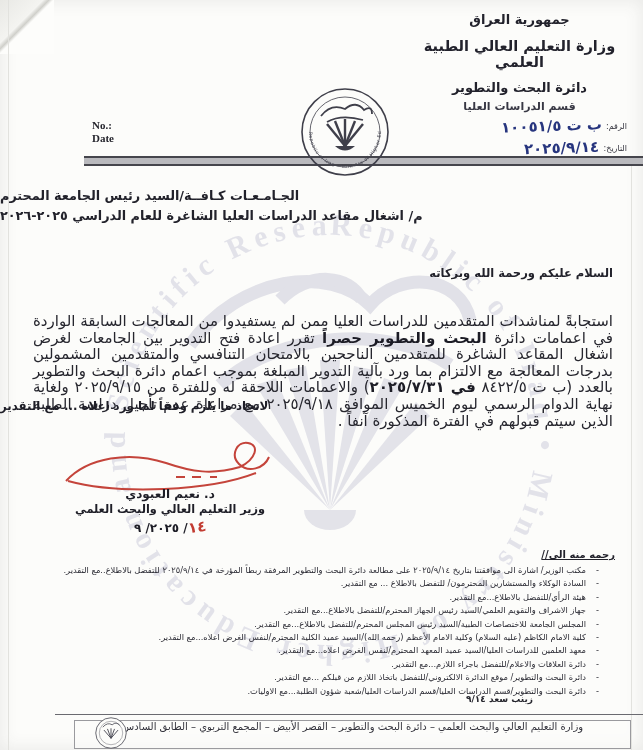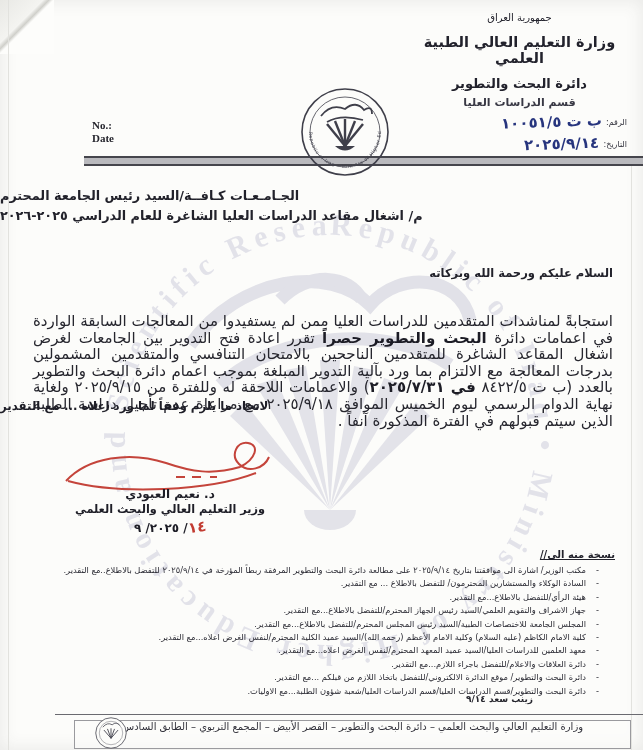--- a/index.html
+++ b/index.html
@@ -25,21 +25,21 @@
   .lh-en{position:absolute;left:84px;top:18px;width:215px;text-align:center;z-index:2;
     font-family:"Liberation Serif",serif;font-weight:bold;font-style:italic;
     font-size:11px;color:#26262e;line-height:13px;}
   .lh-en .row2{margin-top:6px;}
   .lh-en .row3{margin-top:6px;}
   .lh-en .row4{margin-top:11px;font-style:normal;font-size:11.5px;letter-spacing:.3px;}
   .lh-nodate{position:absolute;left:92px;top:119px;z-index:2;
     font-family:"Liberation Serif",serif;font-weight:bold;font-size:11px;color:#26262e;line-height:13px;}
   .lh-ar{position:absolute;right:16px;top:12px;width:215px;z-index:2;
     direction:rtl;text-align:center;color:#22222c;}
-  .ar-country{font-size:10px;font-weight:normal;letter-spacing:1px;}
+  .ar-country{font-size:13px;font-weight:bold;letter-spacing:1px;}
   .ar-ministry{font-size:14.5px;font-weight:bold;margin-top:11px;letter-spacing:.5px;}
   .ar-directorate{font-size:13px;font-weight:bold;margin-top:10px;}
   .ar-dept{font-size:11px;font-weight:bold;margin-top:5px;color:#383844;}
   .ar-ref{display:flex;direction:rtl;align-items:center;justify-content:flex-start;gap:4px;margin-top:4px;}
   .ar-ref .lbl{font-size:8px;color:#33333d;}
   .hand{color:#27357e;font-weight:bold;font-size:15px;transform:rotate(-2deg);display:inline-block;}
   .seal{position:absolute;left:299px;top:86px;z-index:3;}
   .rule{position:absolute;left:84px;right:0;top:156px;height:6px;z-index:1;
     border-top:2.5px solid #45454c;border-bottom:2.5px solid #45454c;background:#b9b9bd;}
 
@@ -174,21 +174,21 @@
         <path d="M180,34 C196,26 200,12 188,10 C177,8 170,22 179,31 C188,40 204,36 209,24"></path>
         <path d="M8,48 C60,62 150,58 196,40"></path>
         <path d="M116,44 h9 M132,44 h9 M150,44 h7"></path>
       </g>
     </svg>
     <div class="sig-name">د. نعيم العبودي</div>
     <div class="sig-title">وزير التعليم العالي والبحث العلمي</div>
     <div class="sig-date"><span>٢٠٢٥/ ٩ /</span><span class="red-day">١٤</span></div>
   </div>
 
-  <div class="copy-heading">نسخة منه الى//</div>
+  <div class="copy-heading">رحمه منه الى//</div>
   <ul class="copy-list">
     <li>مكتب الوزير/ اشارة الى موافقتنا بتاريخ ٢٠٢٥/٩/١٤ على مطالعة دائرة البحث والتطوير المرفقة ربطاً المؤرخة في ٢٠٢٥/٩/١٤ للتفضل بالاطلاع..مع التقدير.</li>
     <li>السادة الوكلاء والمستشارين المحترمون/ للتفضل بالاطلاع ... مع التقدير.</li>
     <li>هيئة الرأي/للتفضل بالاطلاع...مع التقدير.</li>
     <li>جهاز الاشراف والتقويم العلمي/السيد رئيس الجهاز المحترم/للتفضل بالاطلاع...مع التقدير.</li>
     <li>المجلس الجامعة للاختصاصات الطبية/السيد رئيس المجلس المحترم/للتفضل بالاطلاع...مع التقدير.</li>
     <li>كلية الامام الكاظم (عليه السلام) وكلية الامام الأعظم (رحمه الله)/السيد عميد الكلية المحترم/لنفس الغرض اعلاه...مع التقدير.</li>
     <li>معهد العلمين للدراسات العليا/السيد عميد المعهد المحترم/لنفس الغرض اعلاه...مع التقدير.</li>
     <li>دائرة العلاقات والاعلام/للتفضل باجراء اللازم...مع التقدير.</li>
     <li>دائرة البحث والتطوير/ موقع الدائرة الالكتروني/للتفضل باتخاذ اللازم من قبلكم ...مع التقدير.</li>

